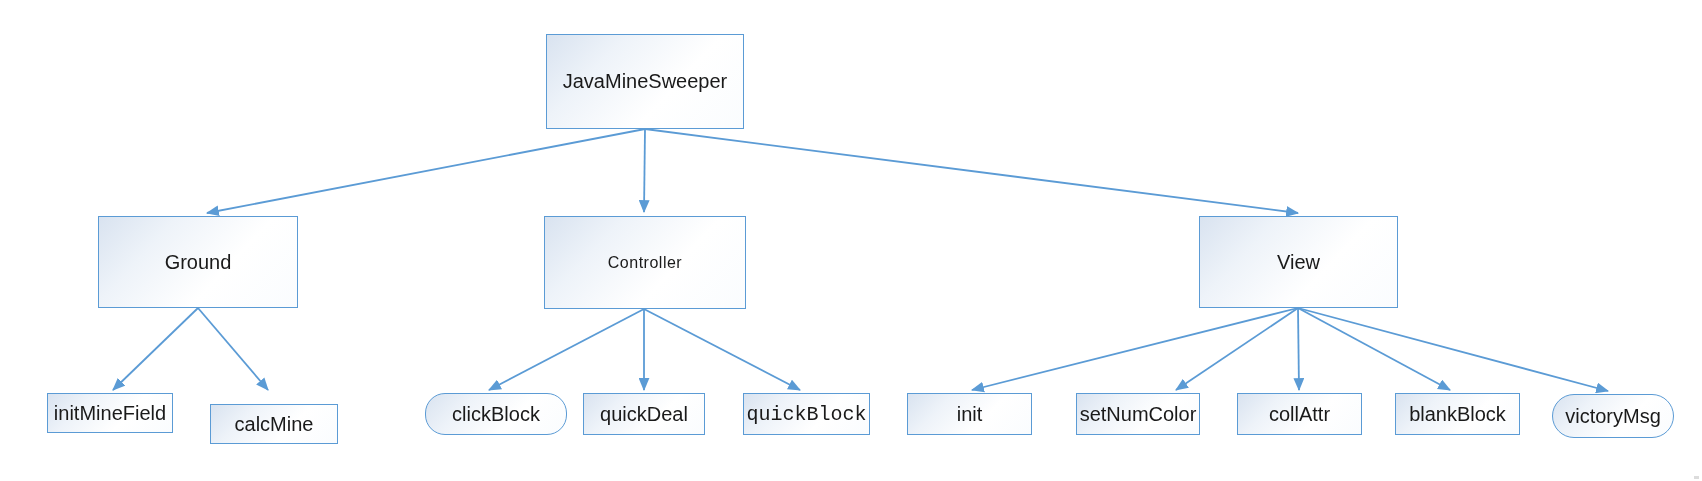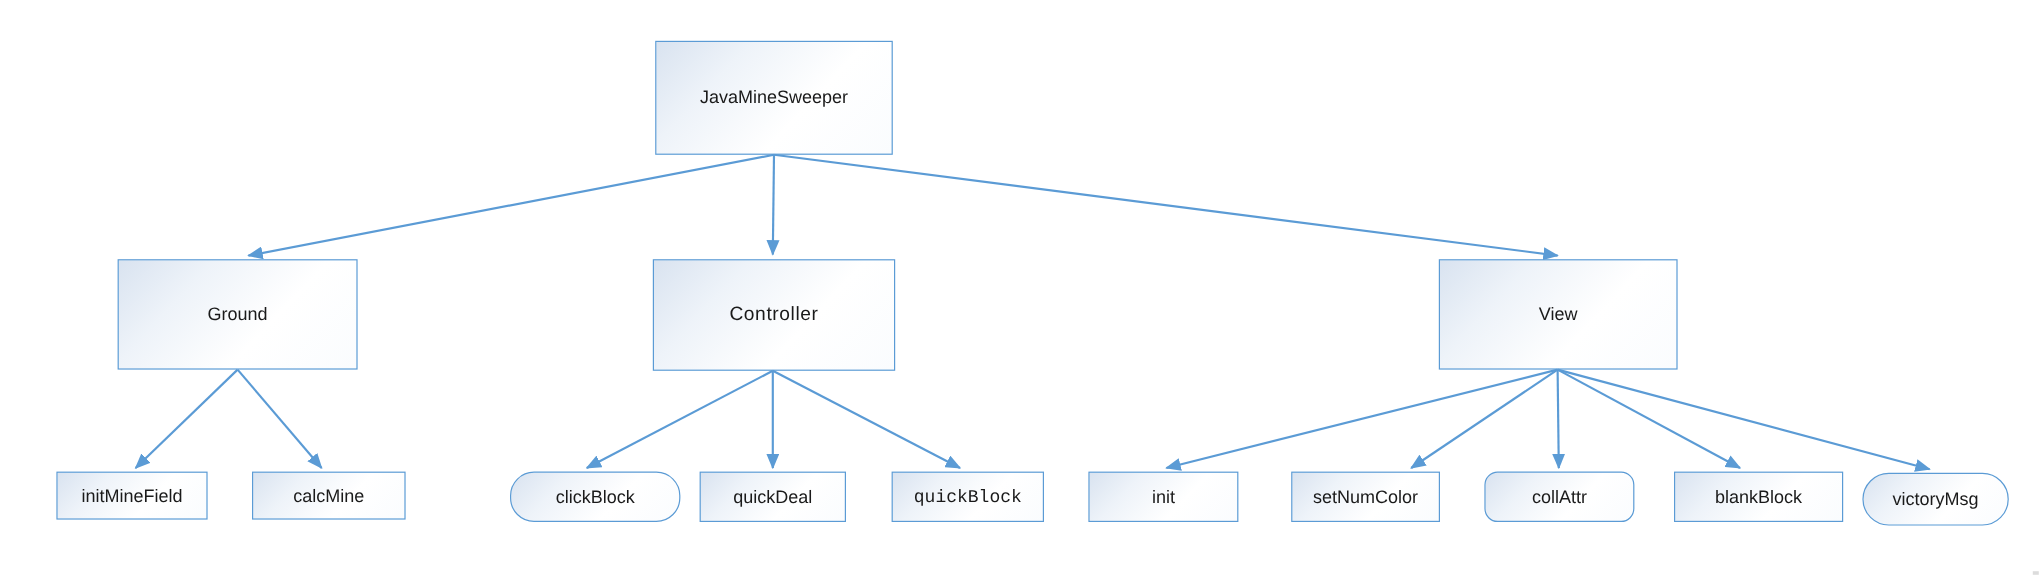--- a/index.html
+++ b/index.html
@@ -37,21 +37,21 @@
     border: 1.5px solid var(--node-border, #5b9bd5);
     background: linear-gradient(133deg,
                 var(--node-fill-top, #d9e3f0) 0%,
                 #eef3f9 28%,
                 var(--node-fill-bottom, #ffffff) 62%,
                 #fafcfe 100%);
     display: flex;
     align-items: center;
     justify-content: center;
     color: var(--text, #1a1a1a);
-    font-size: 15px;
+    font-size: 20px;
   }
   .node .lbl {
     white-space: nowrap;
   }
   .node.mono {
     font-family: Liberation Sans, sans-serif;
     font-size: 16px;
     letter-spacing: 0.5px;
   }
   .corner-artifact {
@@ -104,44 +104,44 @@
   <div class="node mono" style="left:544px; top:216px; width:202px; height:93px;">
     <span class="lbl">Controller</span>
   </div>
   <div class="node" style="left:1199px; top:216px; width:199px; height:92px;">
     <span class="lbl">View</span>
   </div>
 
   <div class="node" style="left:47px; top:393px; width:126px; height:40px;">
     <span class="lbl">initMineField</span>
   </div>
-  <div class="node" style="left:210px; top:393px; width:128px; height:40px;">
+  <div class="node" style="left:210px; top:404px; width:128px; height:40px;">
     <span class="lbl">calcMine</span>
   </div>
 
   <div class="node" style="left:425px; top:393px; width:142px; height:42px;border-radius:20px;">
     <span class="lbl">clickBlock</span>
   </div>
   <div class="node" style="left:583px; top:393px; width:122px; height:42px;">
     <span class="lbl">quickDeal</span>
   </div>
   <div class="node" style="left:743px; top:393px; width:127px; height:42px;font-family:Liberation Mono, monospace;">
     <span class="lbl">quickBlock</span>
   </div>
 
   <div class="node" style="left:907px; top:393px; width:125px; height:42px;">
     <span class="lbl">init</span>
   </div>
   <div class="node" style="left:1076px; top:393px; width:124px; height:42px;">
     <span class="lbl">setNumColor</span>
   </div>
-  <div class="node" style="left:1237px; top:393px; width:125px; height:42px;border-radius:11px;">
+  <div class="node" style="left:1237px; top:393px; width:125px; height:42px;">
     <span class="lbl">collAttr</span>
   </div>
-  <div class="node" style="left:1395px; top:393px; width:141px; height:42px;">
+  <div class="node" style="left:1395px; top:393px; width:125px; height:42px;">
     <span class="lbl">blankBlock</span>
   </div>
   <div class="node" style="left:1552px; top:394px; width:122px; height:44px;border-radius:22px;">
     <span class="lbl">victoryMsg</span>
   </div>
 
   <div class="corner-artifact"></div>
 </div>
 
 </body></html>

